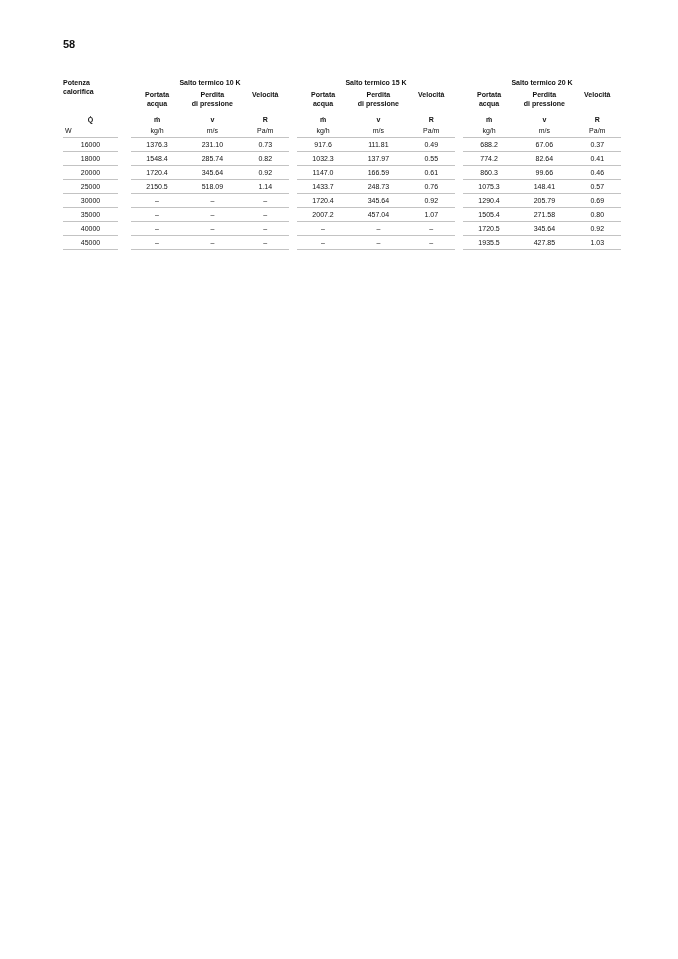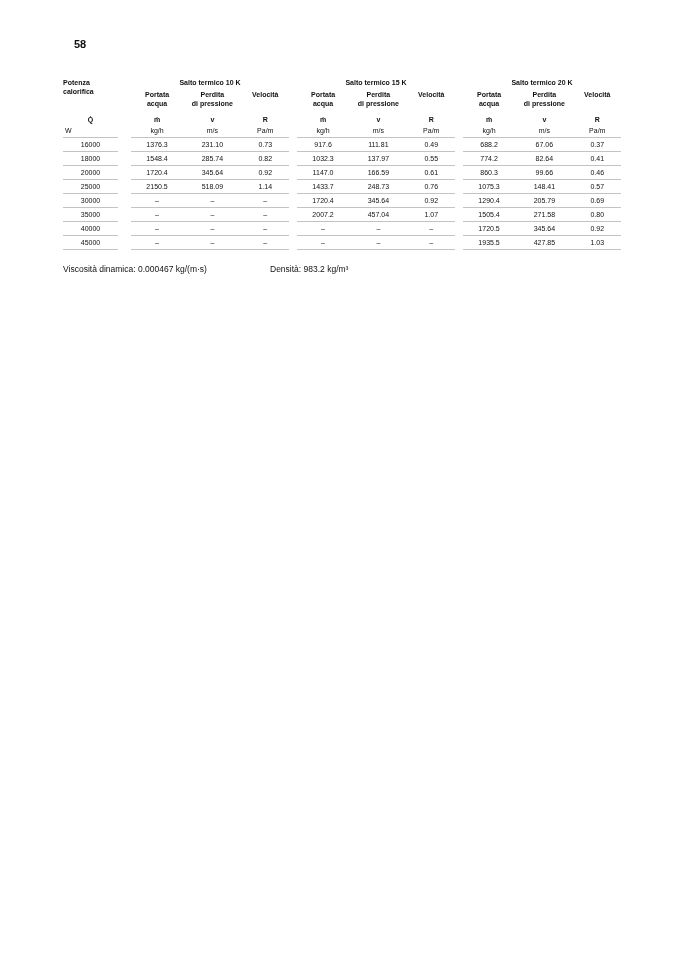--- a/index.html
+++ b/index.html
@@ -7,21 +7,21 @@
   body { font-family: "Liberation Sans", sans-serif; color: #111; }
   .page {
     position: relative;
     width: 678px;
     height: 959px;
     background: #ffffff;
     overflow: hidden;
   }
   .page-number {
     position: absolute;
-    left: 74px;
+    left: 63px;
     top: 38px;
     font-size: 11px;
     font-weight: bold;
   }
   .table-area {
     position: absolute;
     left: 63px;
     top: 77px;
     display: flex;
     align-items: flex-start;
@@ -340,18 +340,14 @@
           <div class="trow">
             <div class="c0">1935.5</div>
             <div class="c1">427.85</div>
             <div class="c2">1.03</div>
           </div>
         </div>
       </div>
 
   </div>
 
-  <div class="footnote">
-    <span class="fn1">Viscosità dinamica: 0.000467 kg/(m·s)</span>
-    <span class="fn2">Densità: 983.2 kg/m³</span>
-  </div>
 
 </div>
 
 </body></html>

